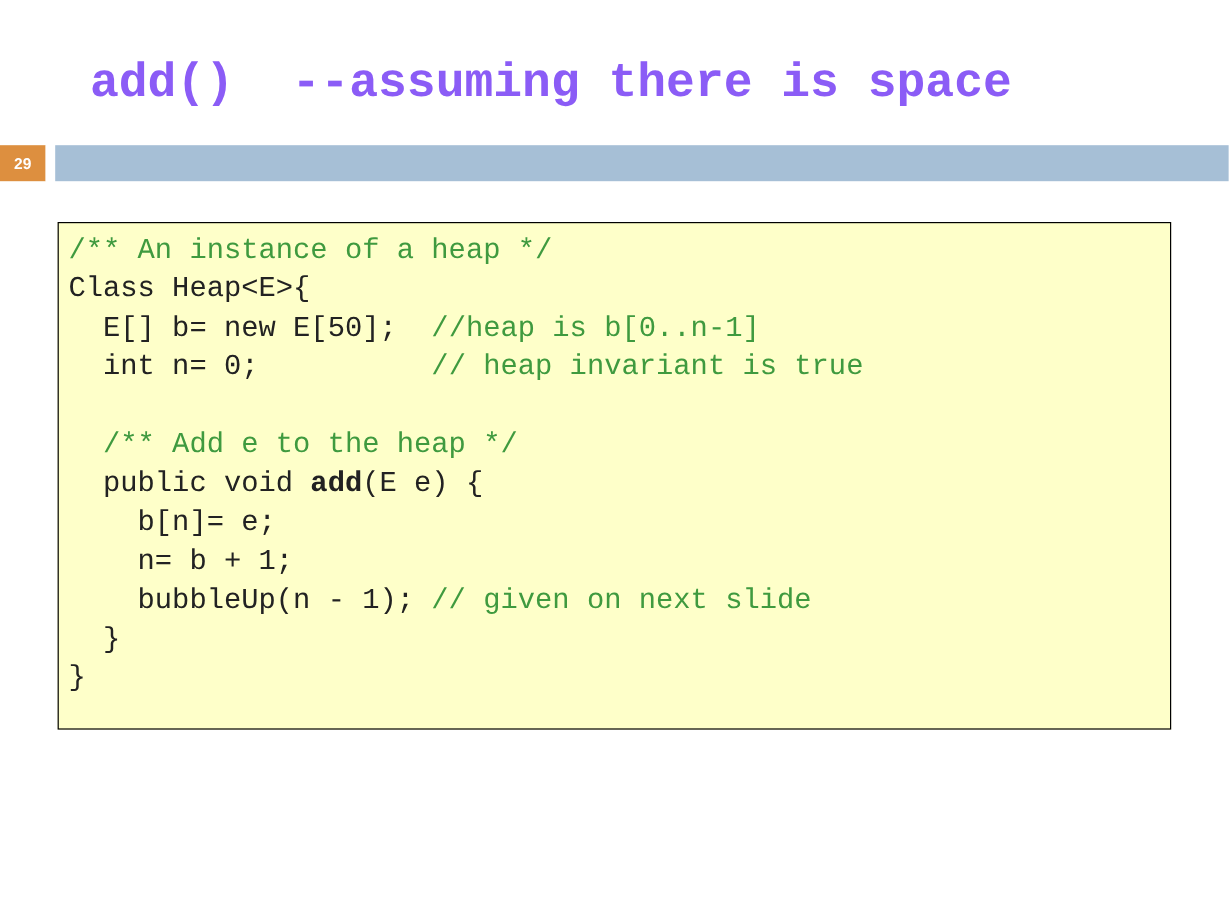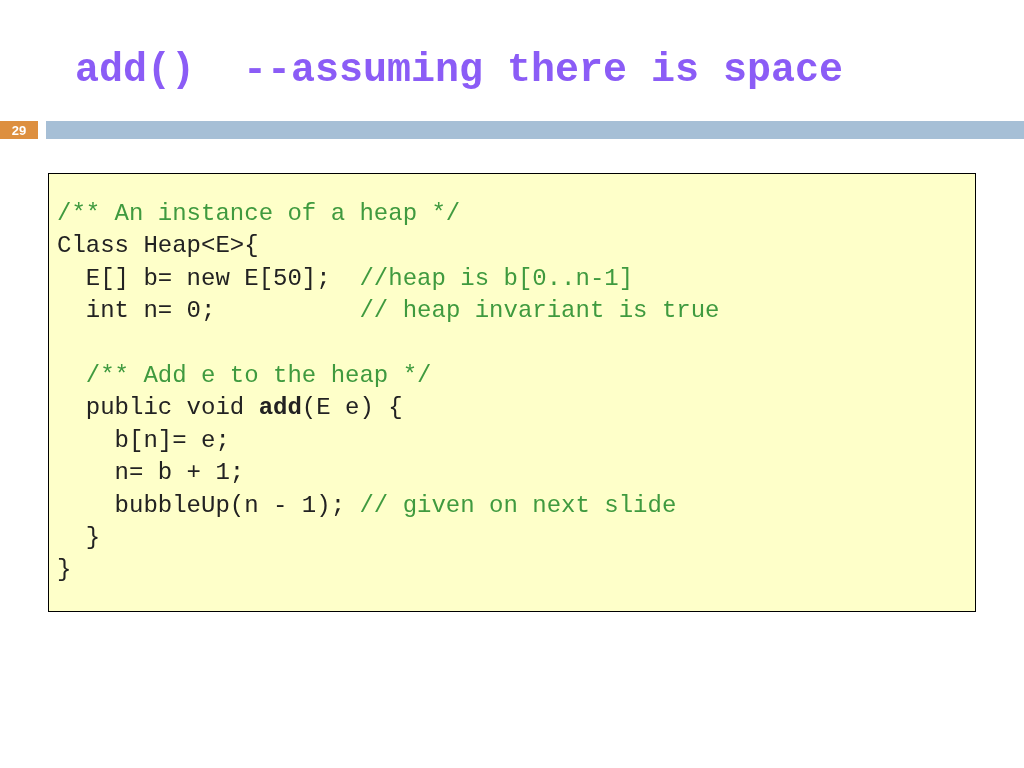--- a/index.html
+++ b/index.html
@@ -15,41 +15,41 @@
     font-size: 40px;
     font-weight: bold;
     color: #8b5cf6;
     padding: 48px 0 0 75px;
     white-space: pre;
   }
   .divider-row {
     margin-top: 28px;
     display: flex;
     align-items: stretch;
-    height: 18px;
+    height: 30px;
     justify-content: space-between;
   }
   .page-badge {
     background: #dd8f3f;
     color: #ffffff;
     font-family: Arial, sans-serif;
     font-size: 13px;
     font-weight: bold;
     width: 38px;
     display: flex;
     align-items: center;
     justify-content: center;
   }
   .gap { width: 8px; background: #ffffff; }
   .bar { flex: 1; background: #a6bfd6; }
   .code-box {
     margin: 34px 48px 0 48px;
     border: 1px solid #000;
     background: #feffc9;
-    padding: 24px 8px 24px 8px;
+    padding: 8px 8px 24px 8px;
     font-size: 24px;
     line-height: 1.35;
     white-space: pre;
     font-family: "Courier New", Courier, monospace;
   }
   .c-comment { color: #3f9a3f; }
   .c-code { color: #222; }
   .c-bold { font-weight: bold; }
 </style>
 </head>

